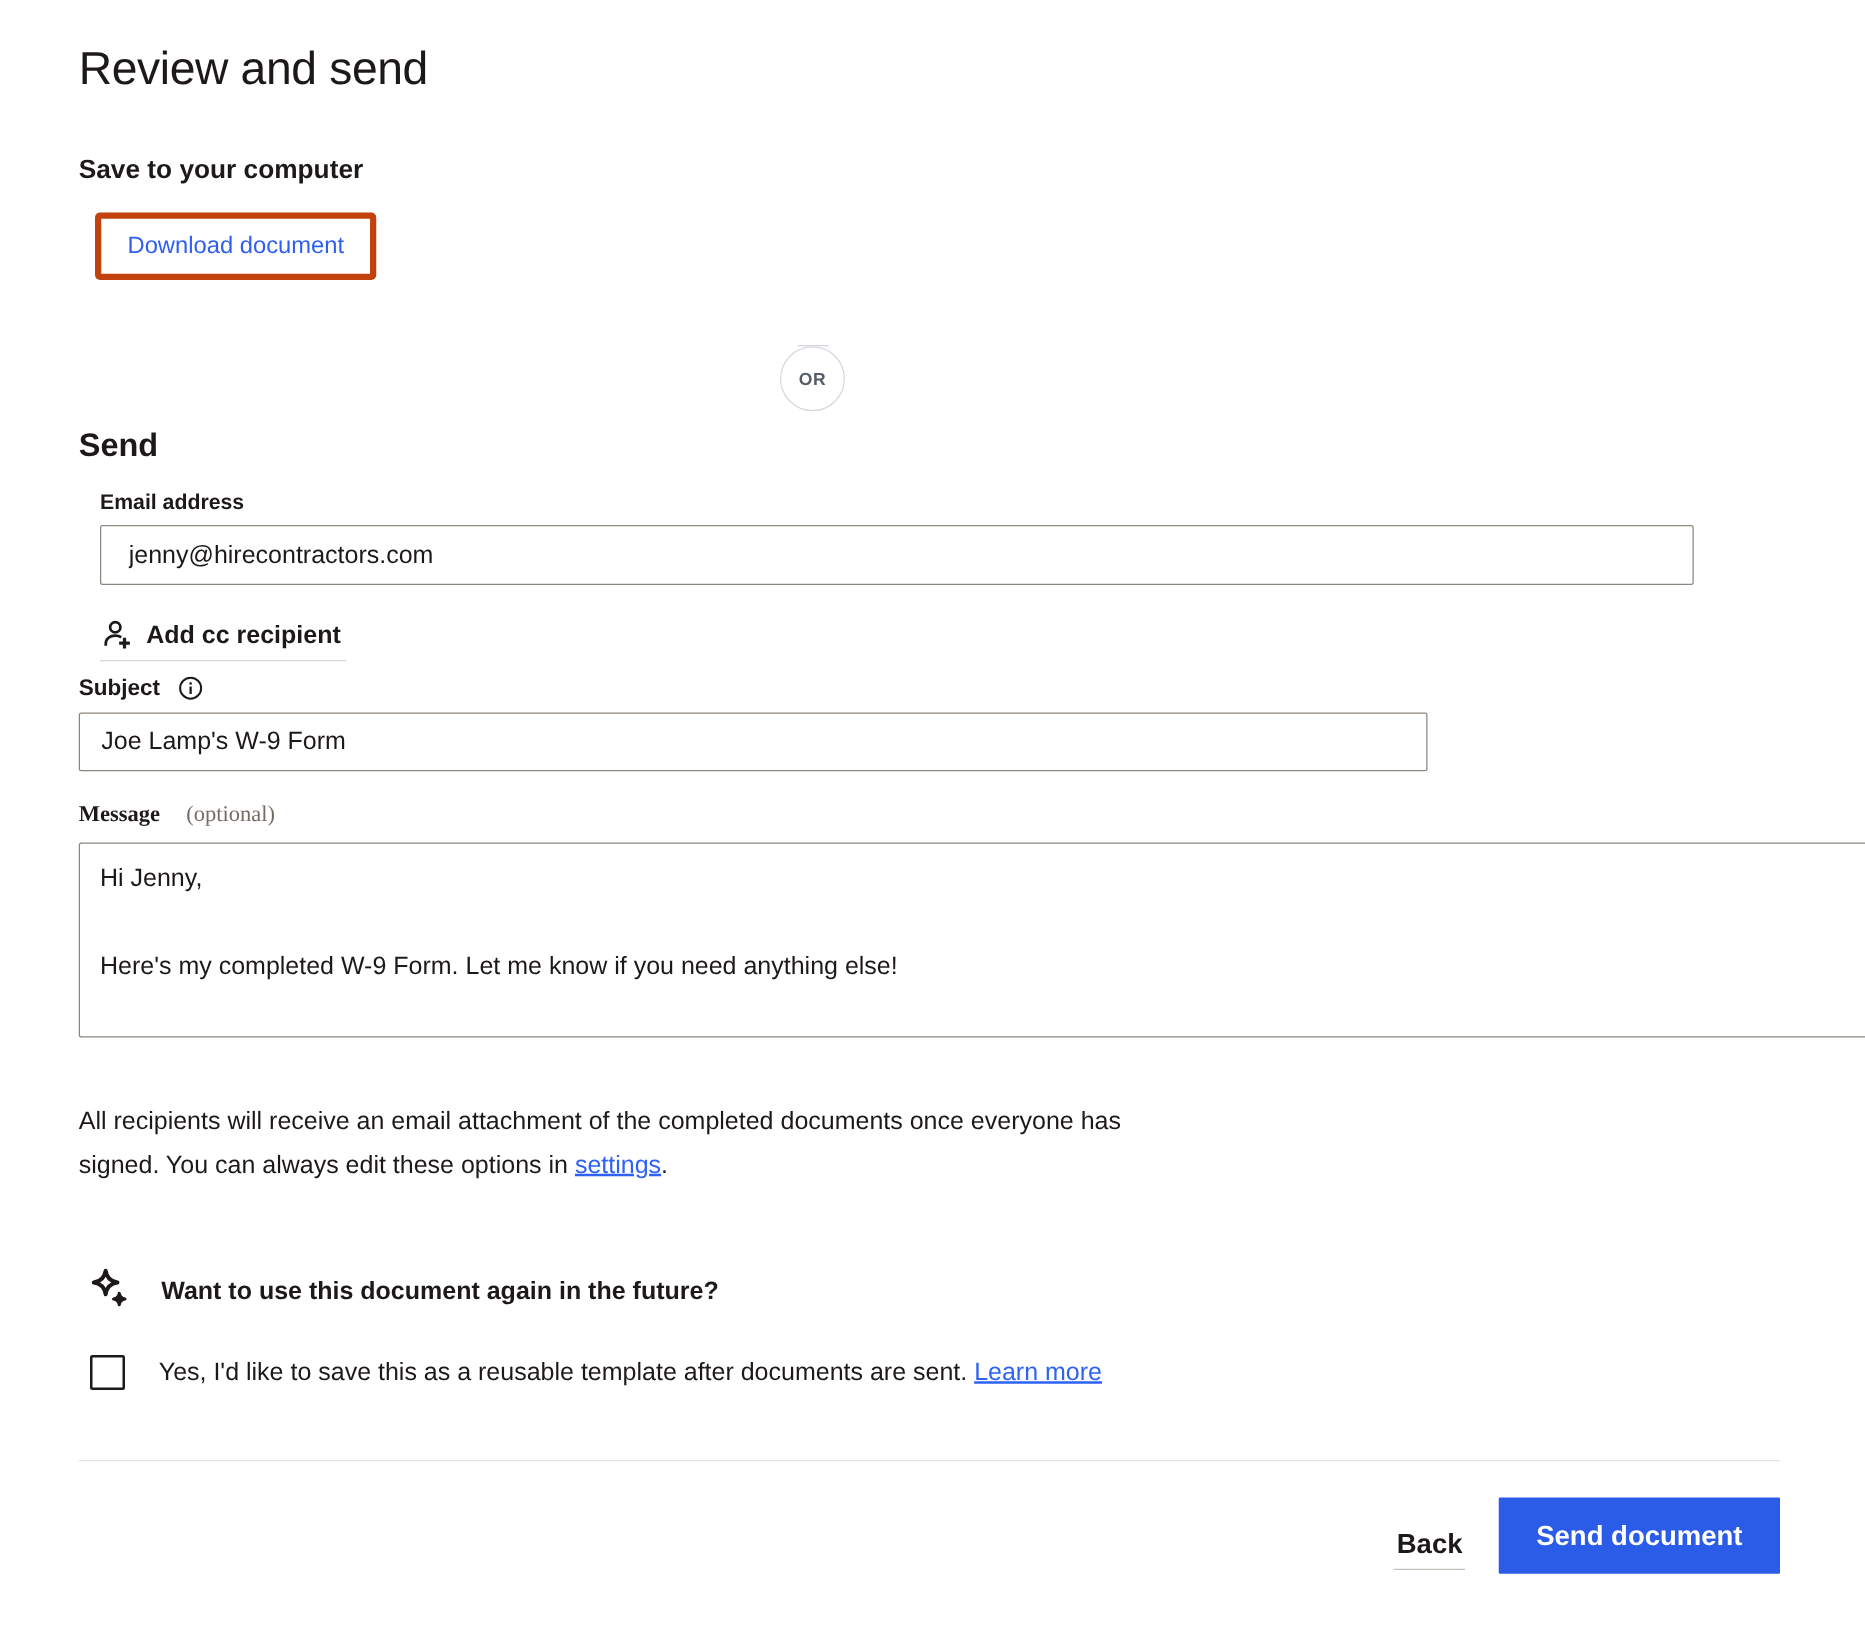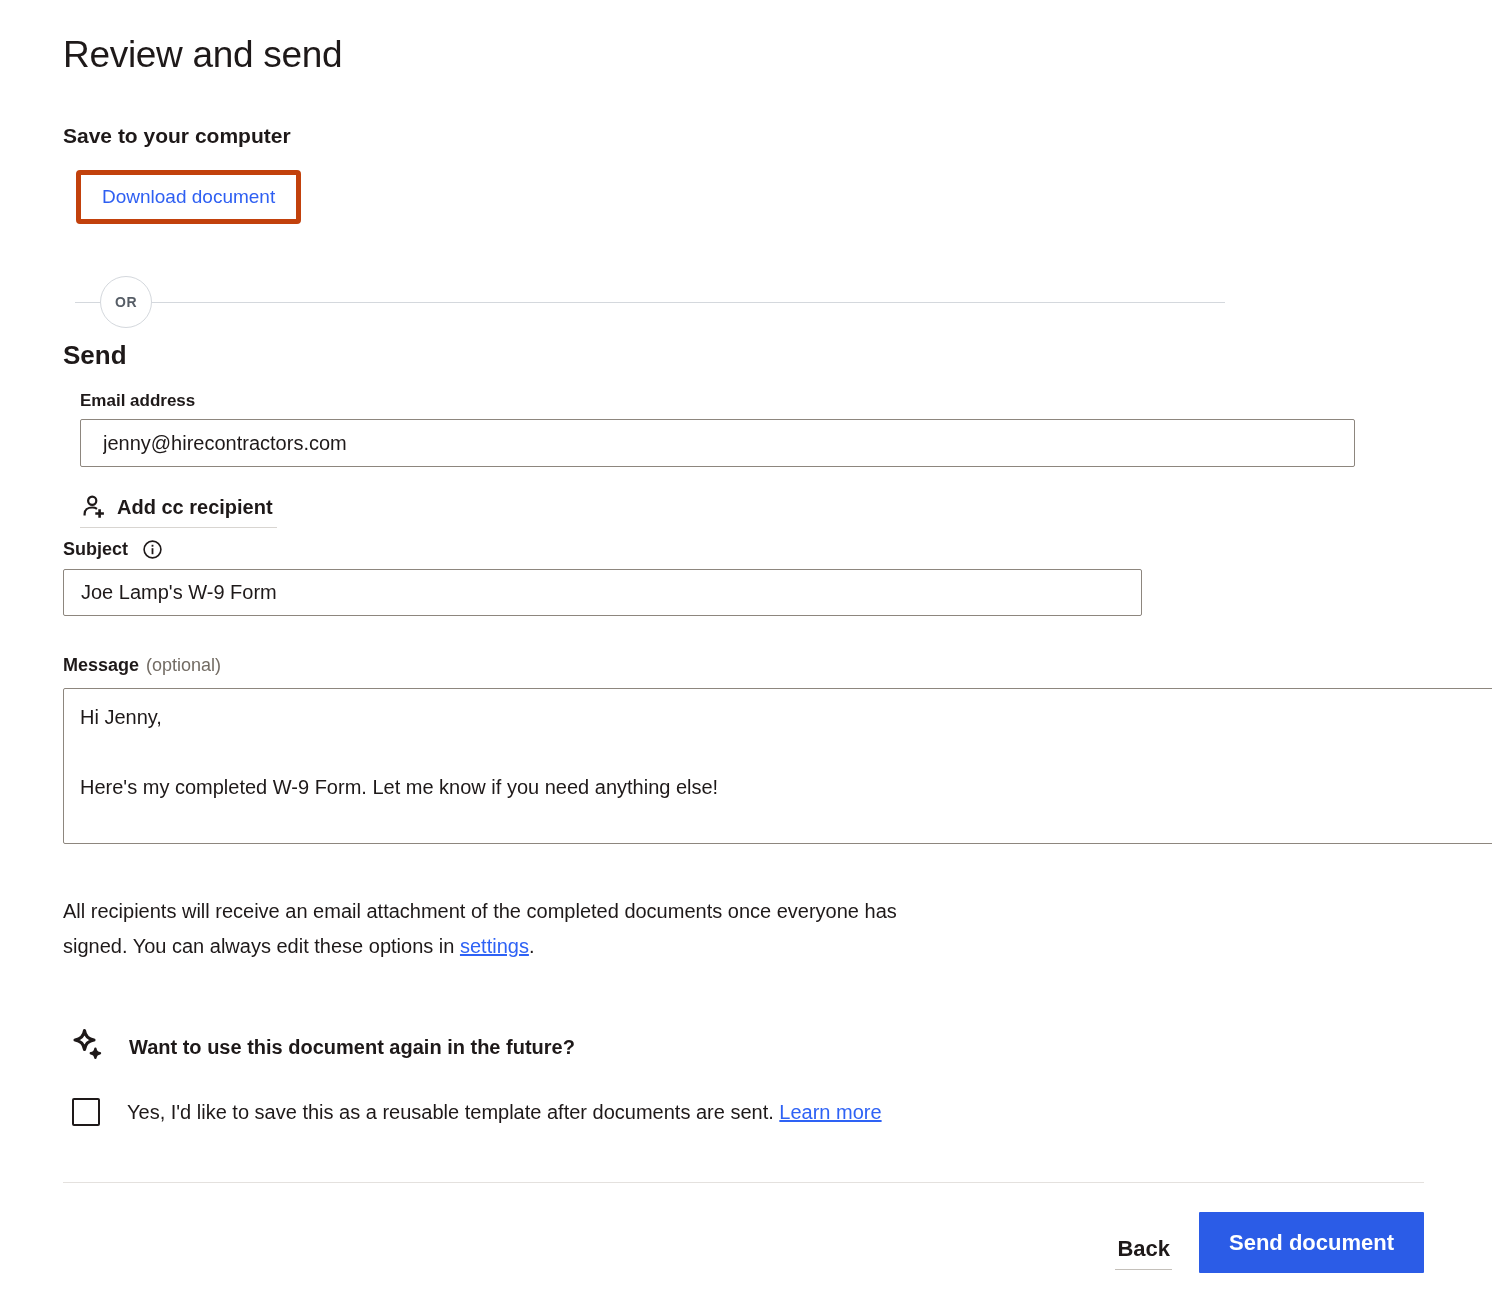--- a/index.html
+++ b/index.html
@@ -23,21 +23,21 @@
 
   .download-btn {
     display: inline-block; margin: 22px 0 0 13px;
     padding: 11px 21px;
     background: #ffffff;
     border: 5px solid #c2410c; border-radius: 4px;
     color: #2e5ff2; font-size: 19px; font-family: "Liberation Sans", sans-serif;
     cursor: pointer;
   }
 
-  .or-divider { display: flex; align-items: center; width: 1150px; margin: 52px 0 0 12px; }
+  .or-divider { display: flex; align-items: center; width: 1150px; margin: 52px 0 0 12px; flex-direction: column; }
   .or-line { height: 1px; background: #d4d8dd; }
   .or-line.left { width: 25px; }
   .or-line.right { flex: 1; }
   .or-circle {
     width: 52px; height: 52px; border: 1px solid #d4d8dd; border-radius: 50%;
     display: flex; align-items: center; justify-content: center;
     font-size: 14px; font-weight: 700; color: #565d66; background: #fff;
     letter-spacing: 0.5px;
   }
 
@@ -62,21 +62,21 @@
     text-decoration: none; cursor: pointer;
   }
   .add-cc svg { display: block; }
 
   .subject-row { display: flex; align-items: center; gap: 15px; margin-top: 11px; }
   .subject-row .field-label { font-size: 18px; }
   .info-icon { display: inline-flex; cursor: pointer; }
 
   .subject-input { width: 1079px; height: 47px; margin-top: 9px; padding-left: 17px; }
 
-  .message-label-row { margin-top: 39px; display: flex; align-items: baseline; gap: 7px; }
+  .message-label-row { margin-top: 24px; display: flex; align-items: baseline; gap: 21px; font-family: Liberation Serif, serif; }
   .message-label-row .field-label { font-size: 18px; }
   .optional-tag { font-size: 18px; font-weight: 400; color: #736c64; }
 
   .message-area {
     display: block; margin-top: 12px;
     width: 1471px; height: 156px;
     border: 1px solid #8d867e; border-radius: 2px;
     padding: 11px 16px; resize: none;
     font-size: 20px; line-height: 35px; font-family: "Liberation Sans", sans-serif;
     color: #1e1919; background: #fff;

